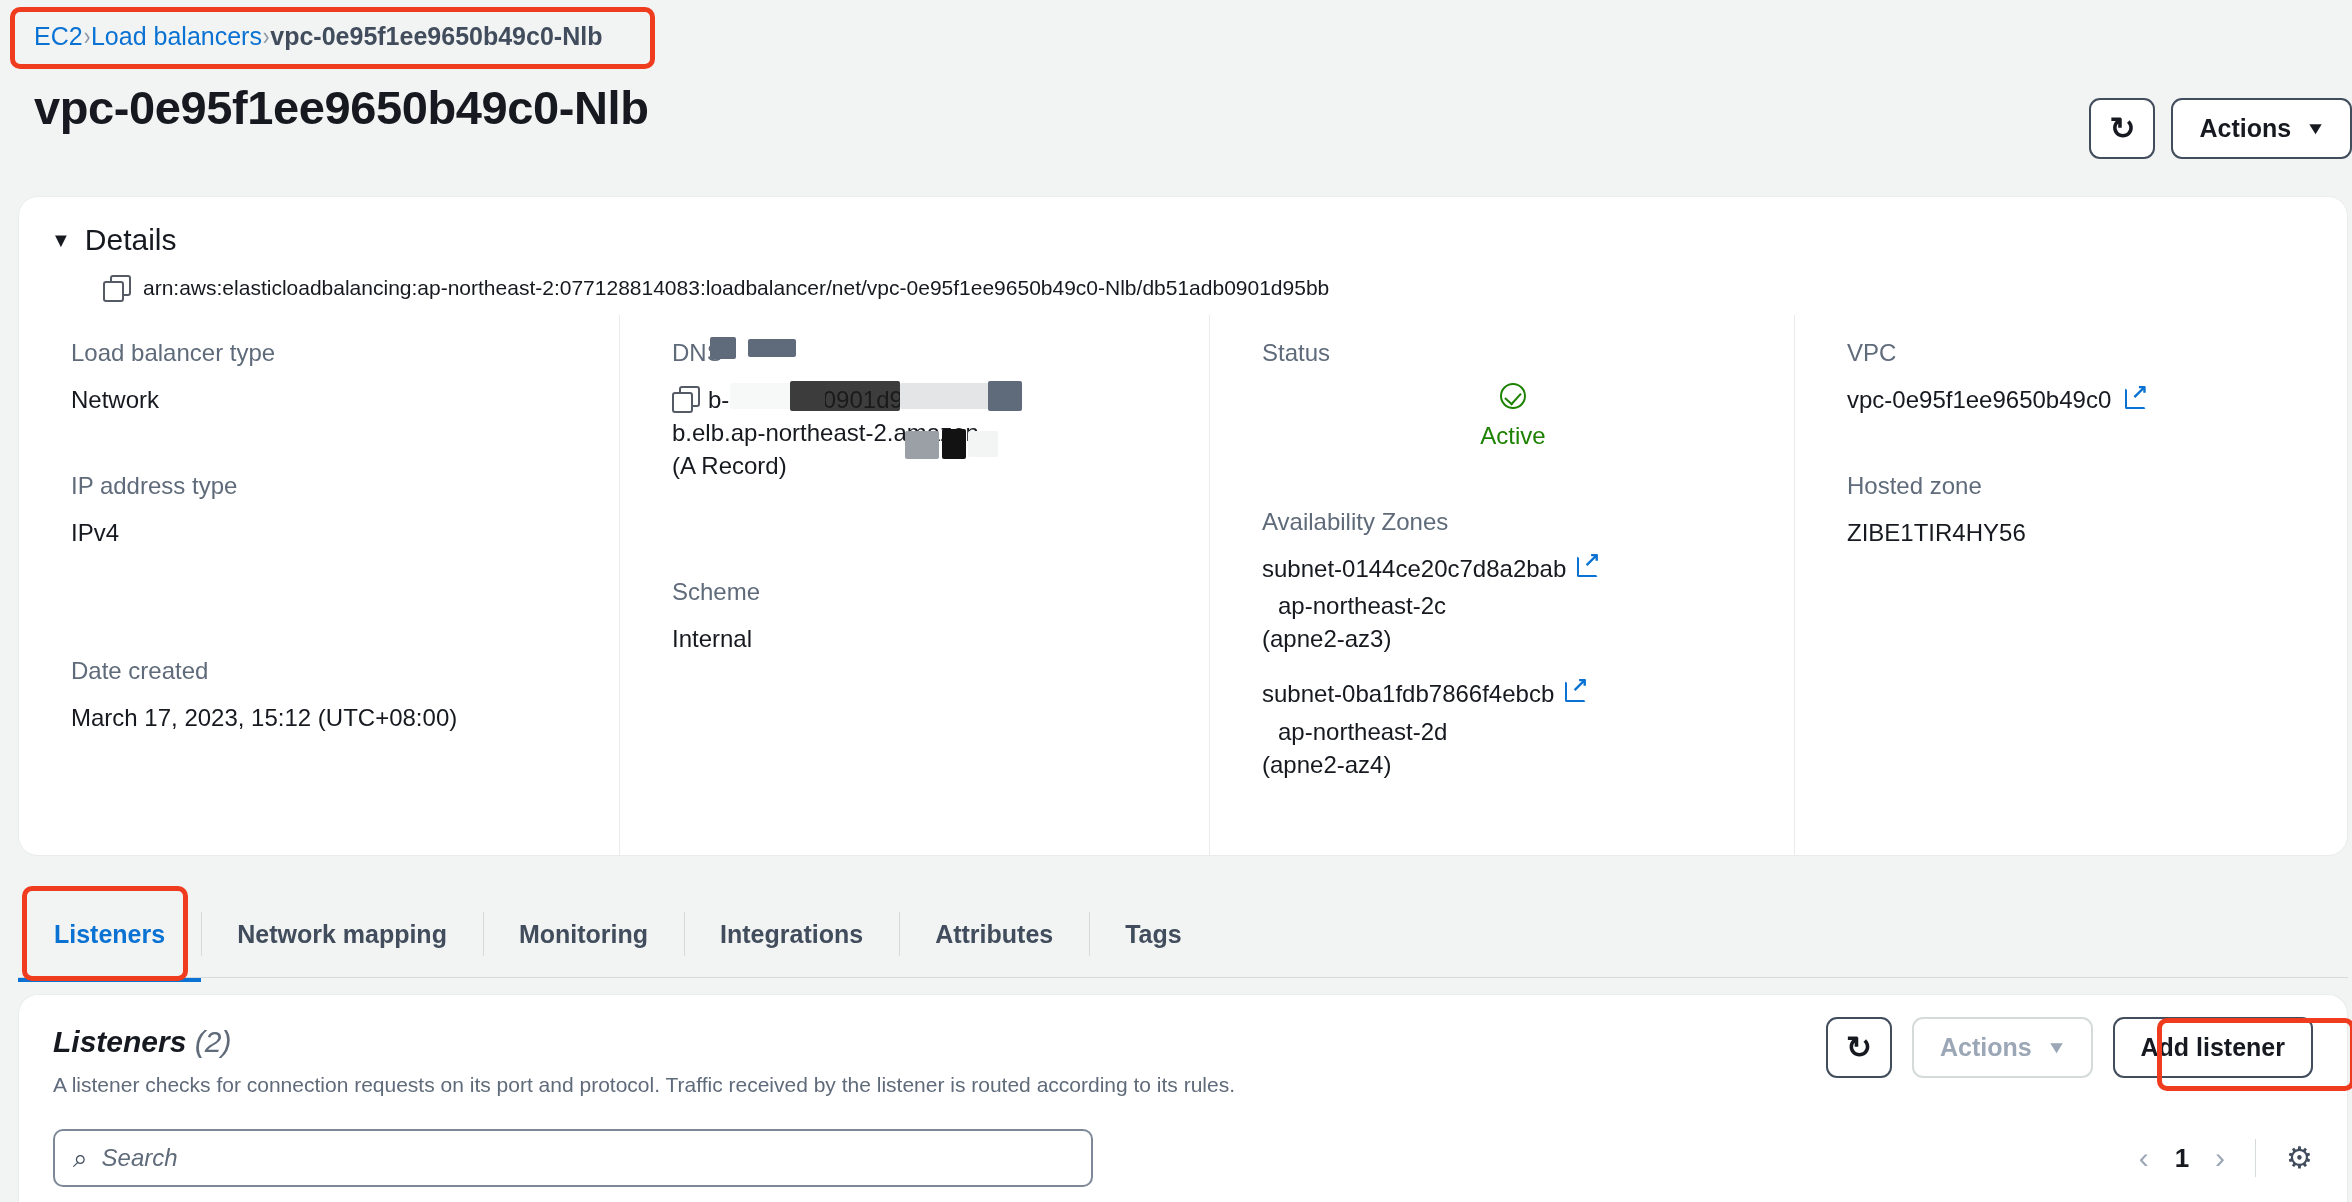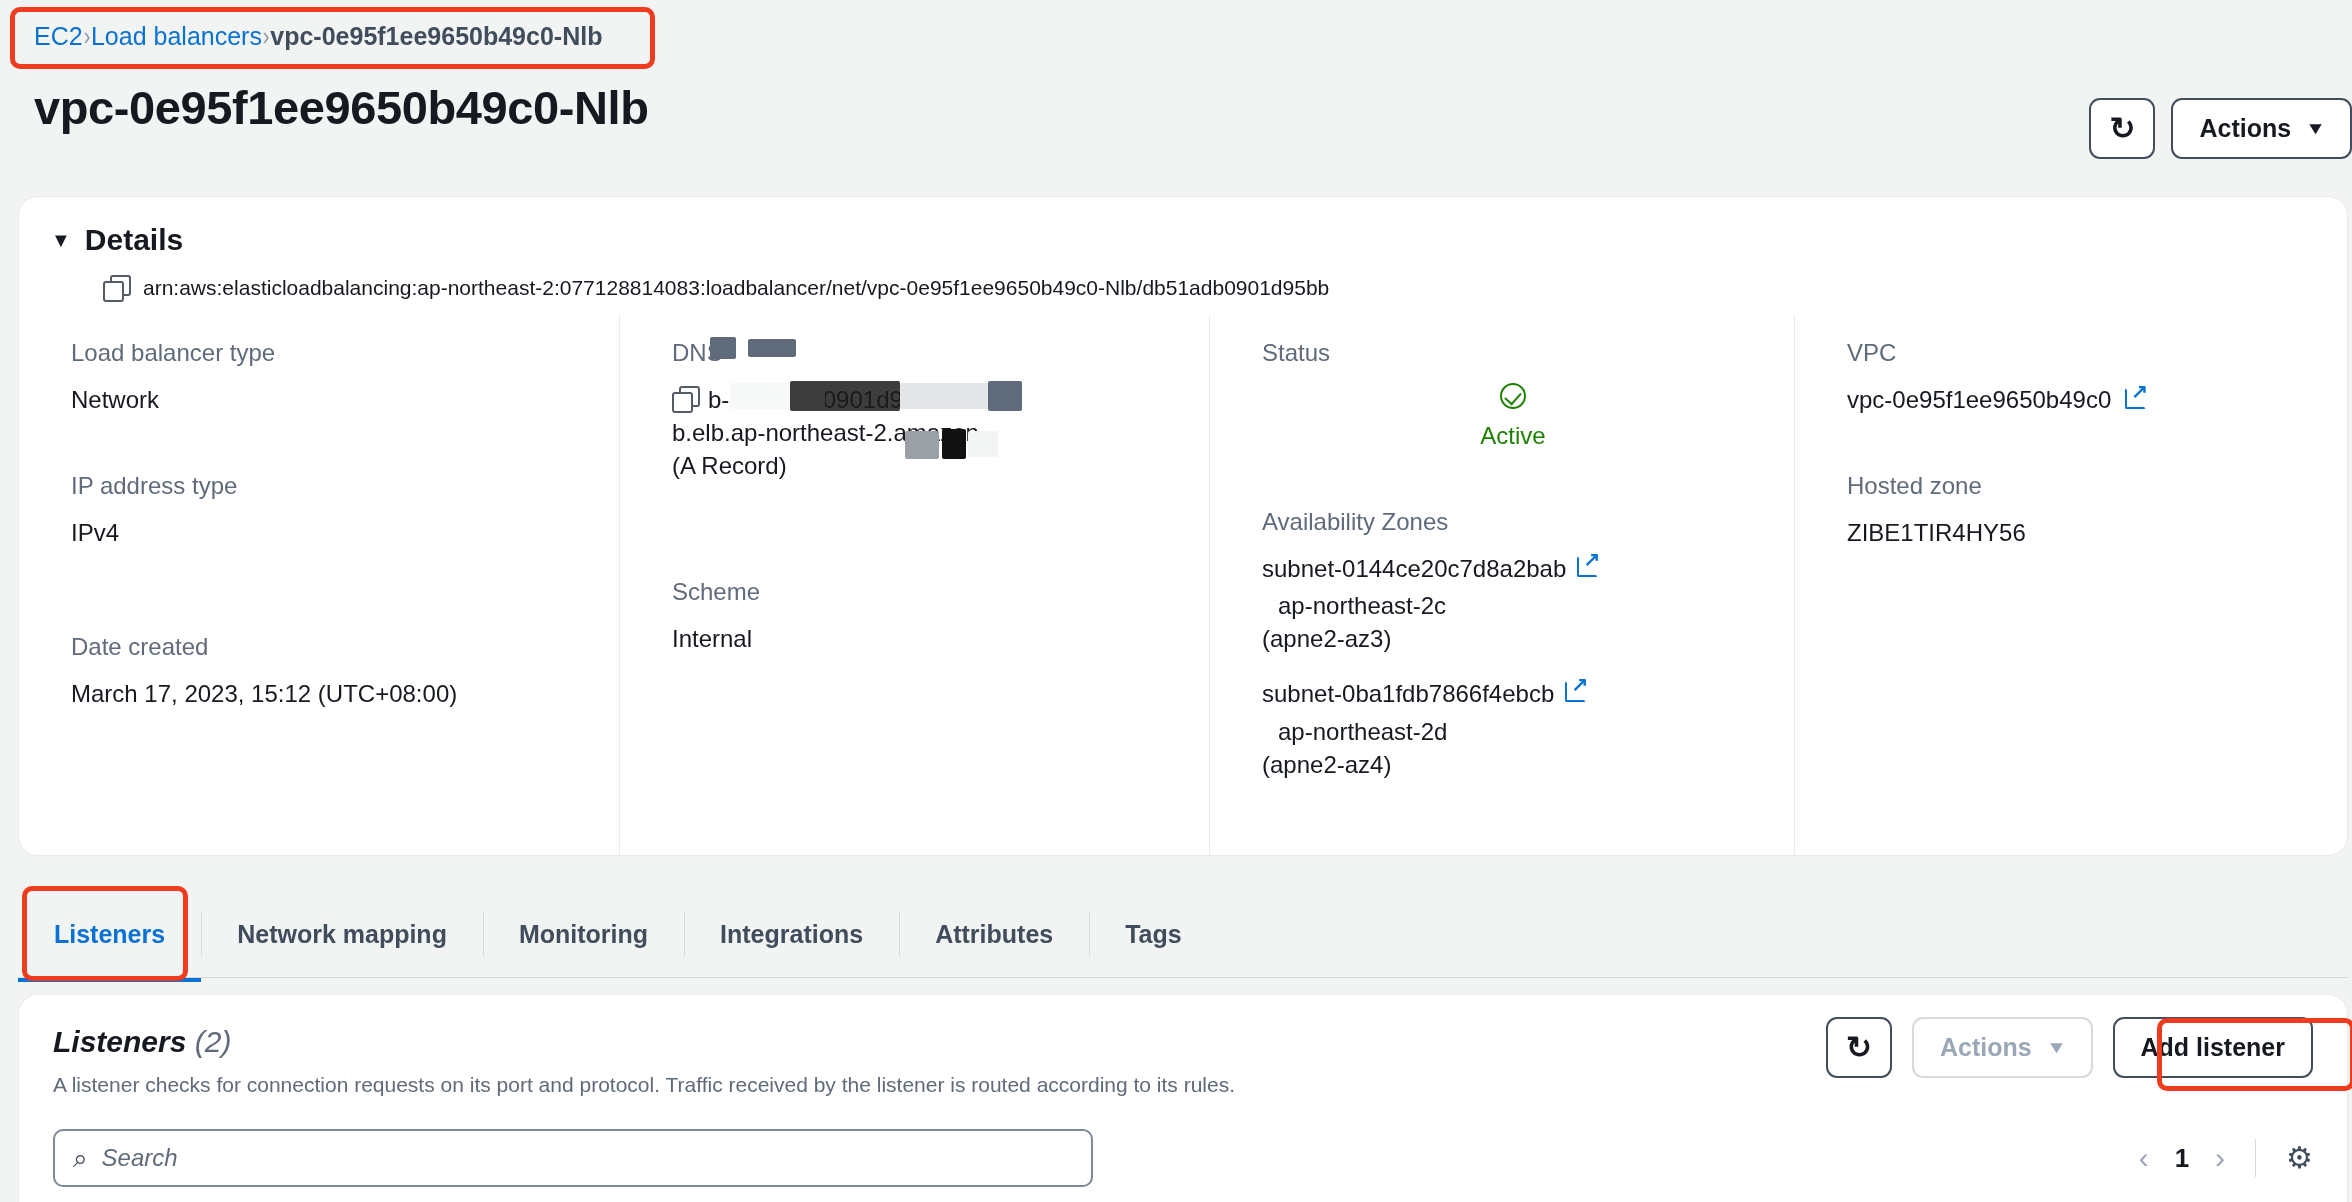--- a/index.html
+++ b/index.html
@@ -62,21 +62,21 @@
     position: absolute;
     background: #ffffff;
     border: 1px solid #e9ebed;
     border-radius: 20px;
   }
   #details-panel { left: 18px; top: 196px; width: 2330px; height: 660px; }
 
   .panel-head { padding: 26px 32px 0 32px; }
   .panel-title-row { display: flex; align-items: center; gap: 14px; }
   .disclosure { font-size: 20px; color: #16191f; line-height: 1; }
-  .panel-title { font-size: 30px; font-weight: bold; color: #16191f; }
+  .panel-title { font-size: 30px; font-weight: normal; color: #16191f; }
 
   .arn-row {
     display: flex; align-items: center; gap: 14px;
     margin: 18px 0 0 52px; font-size: 21px; color: #16191f;
   }
   .copy-icon { width: 26px; height: 26px; position: relative; flex: none; }
   .copy-icon::before, .copy-icon::after {
     content: ""; position: absolute; border: 2.5px solid #545b64; border-radius: 3px;
   }
   .copy-icon::before { left: 0; top: 6px; width: 17px; height: 17px; background:#fff; z-index:2; }
@@ -227,21 +227,21 @@
 
     <div class="dcell">
       <div>
         <div class="dlabel">Load balancer type</div>
         <div class="dvalue">Network</div>
       </div>
       <div class="row2">
         <div class="dlabel">IP address type</div>
         <div class="dvalue">IPv4</div>
       </div>
-      <div class="row3" style="margin-top:84px">
+      <div class="row3" style="margin-top:108px">
         <div class="dlabel">Date created</div>
         <div class="dvalue">March 17, 2023, 15:12 (UTC+08:00)</div>
       </div>
     </div>
 
     <div class="dcell bordered" style="position:relative">
       <div>
         <div class="dlabel">DNS</div>
         <div class="dvalue">
           <span class="copy-icon" style="display:inline-block;vertical-align:-4px;margin-right:10px"></span><span>b-db51adb0901d95b</span><br>

